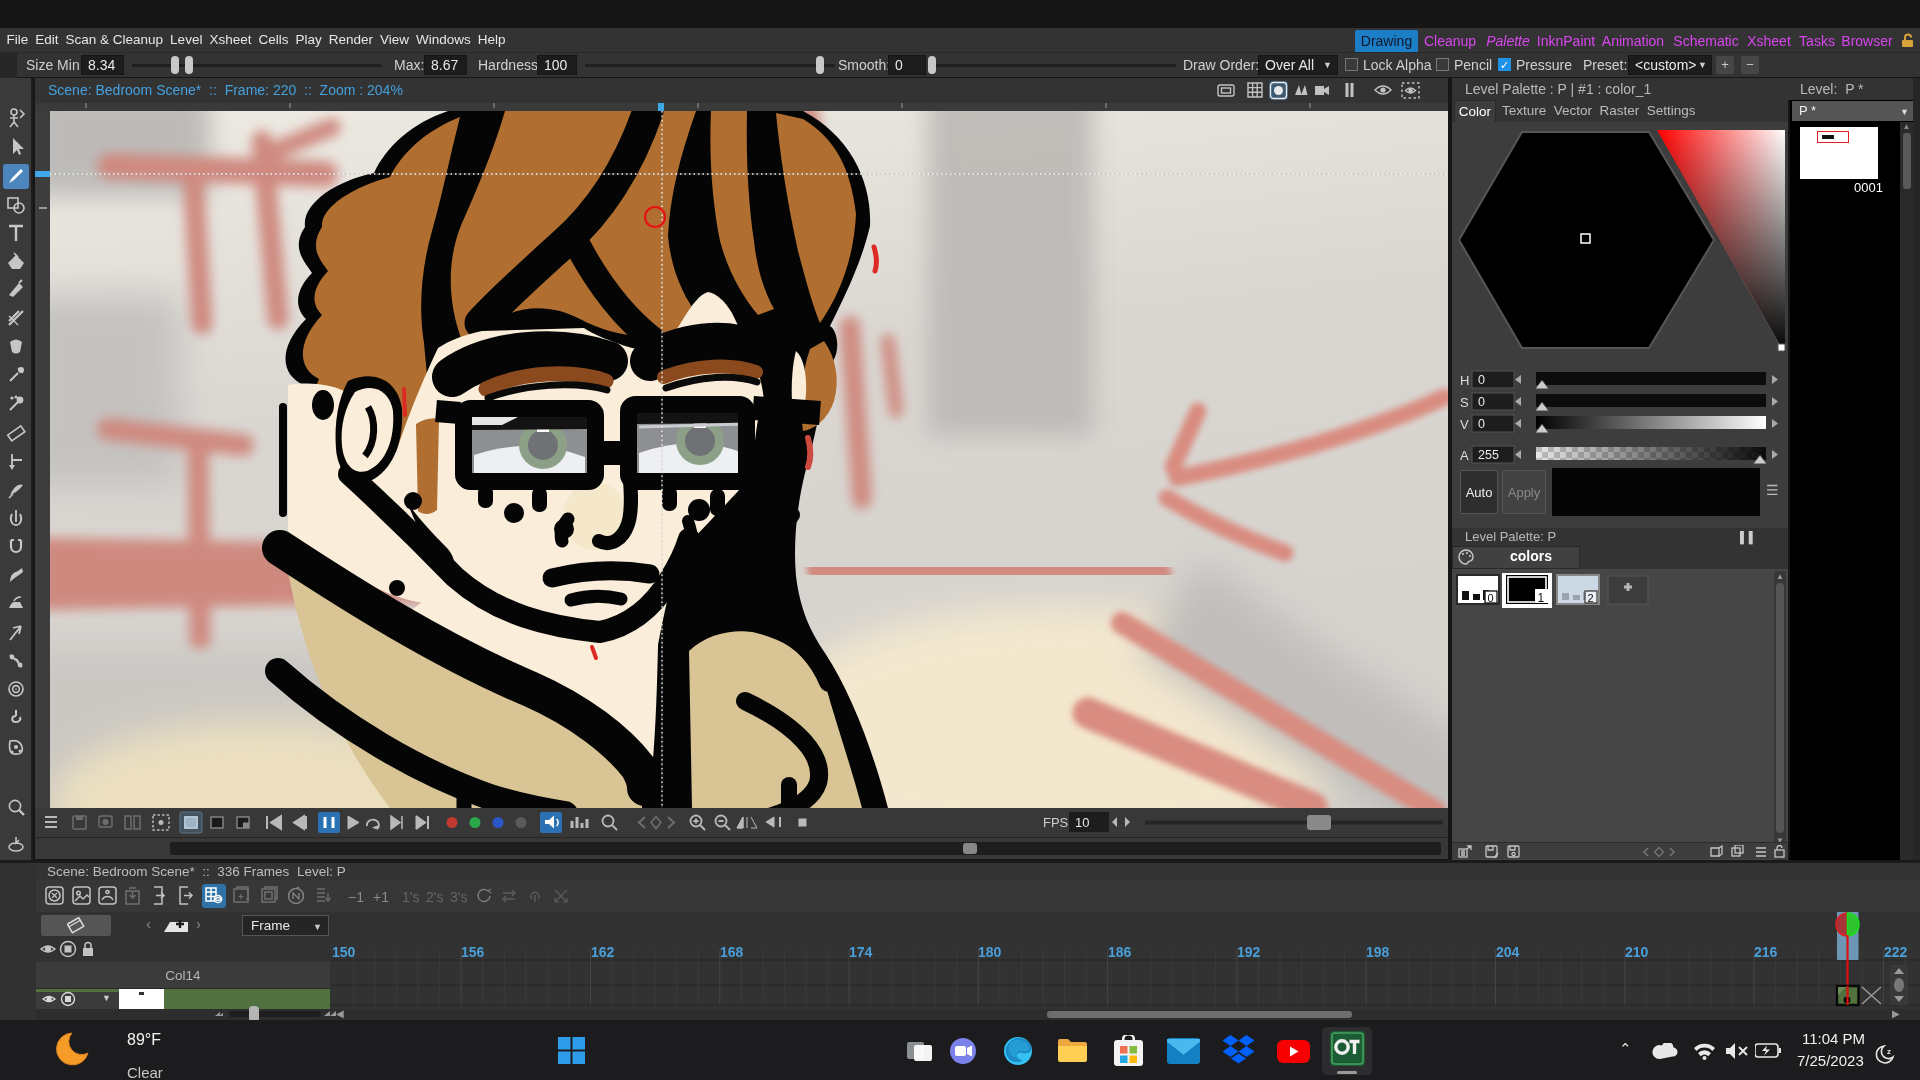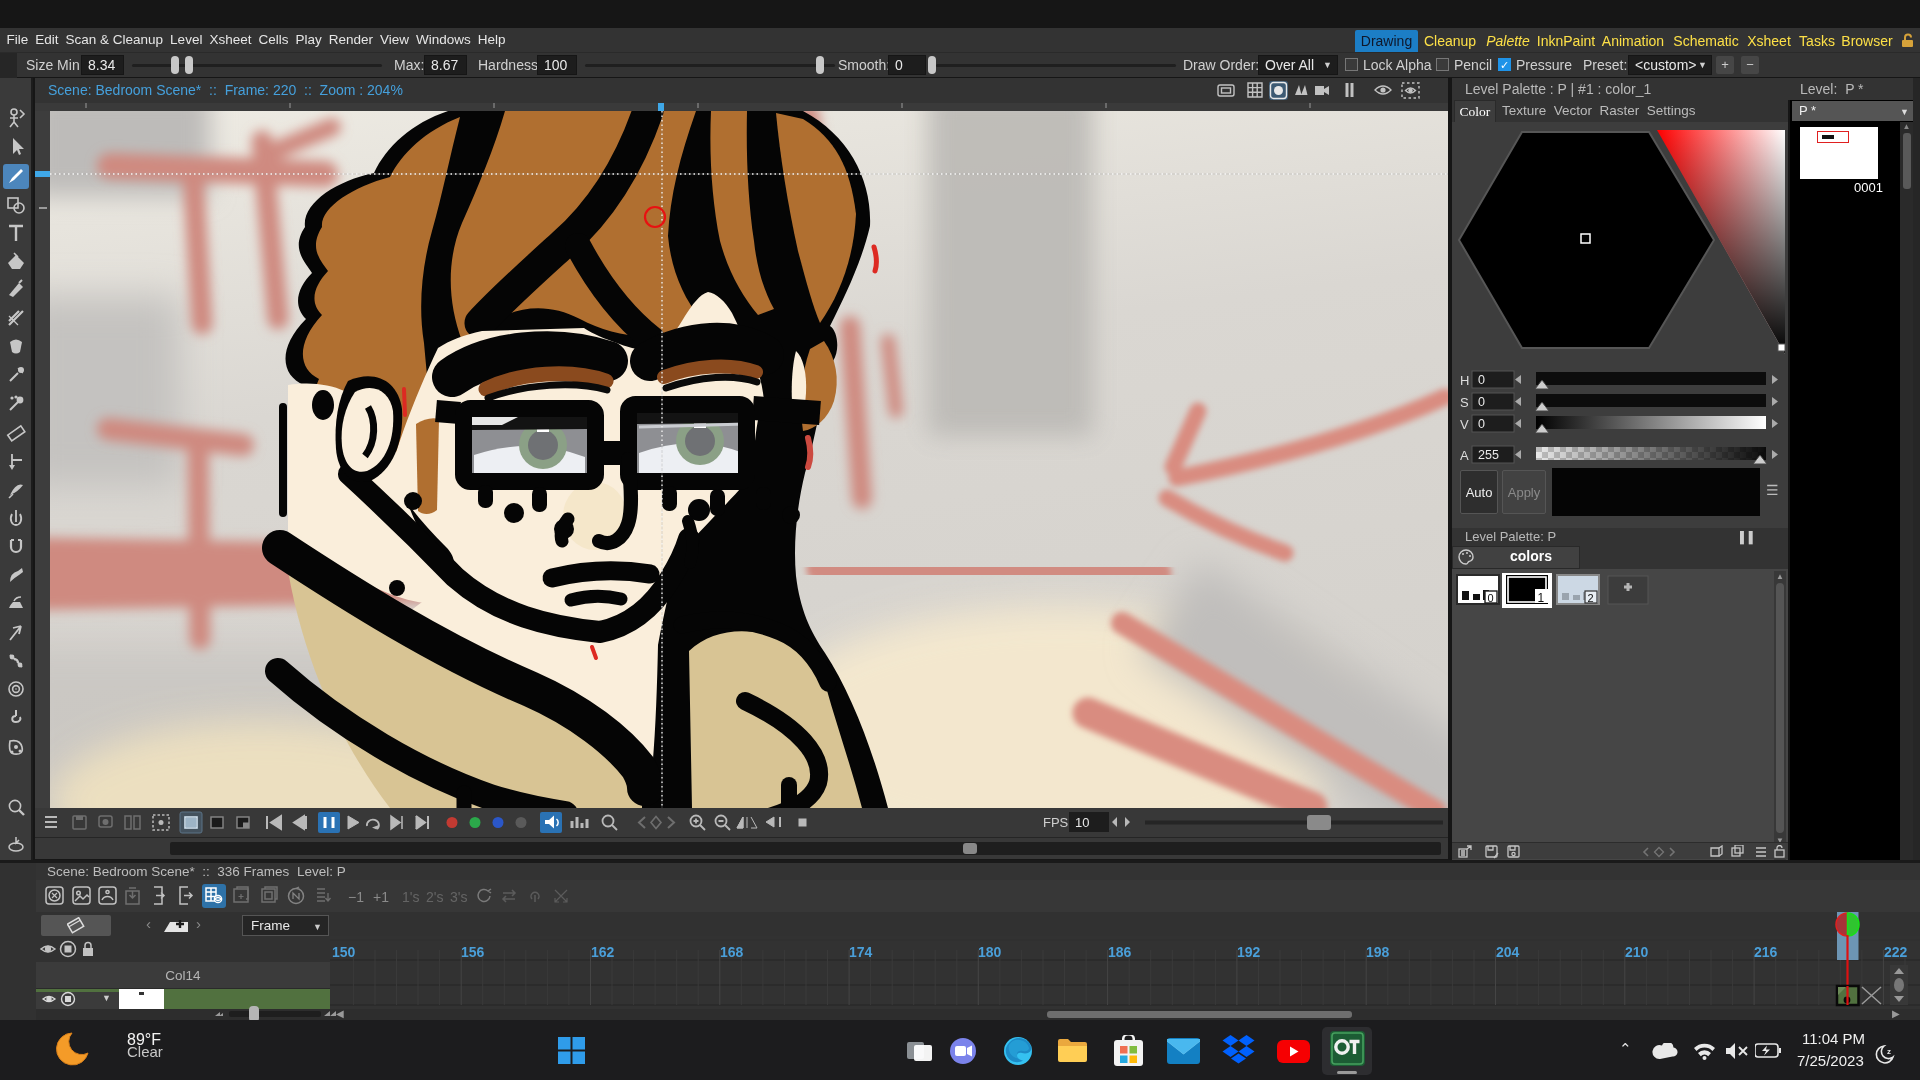--- a/index.html
+++ b/index.html
@@ -9,21 +9,21 @@
 
 #titlebar { left:0; top:0; width:1920px; height:28px; background:#080808; color:#efefef; }
 #menubar { left:0; top:28px; width:1920px; height:24px; background:#333333; color:#e6e6e6; }
 #optbar { left:0; top:52px; width:1920px; height:25px; background:#333333; border-top:1px solid #2a2a2a; }
 .mitem { display:inline-block; font-size:13.5px; line-height:24px; margin:0 3.5px; }
 .darkfield { position:absolute; background:#1d1d1d; border:1px solid #161616; color:#e8e8e8; font-size:14px; line-height:18px; padding-left:6px; height:20px; top:2px; }
 .lbl { position:absolute; color:#d0d0d0; font-size:14px; top:4px; }
 .sltrack { position:absolute; top:11px; height:3px; background:#1f1f1f; border-radius:2px; }
 .slhandle { position:absolute; top:3px; width:8px; height:18px; background:#c8c8c8; border-radius:4px; }
 
-.rtab { position:absolute; top:2px; height:22px; font-size:14px; line-height:22px; color:#fde047; text-align:center; }
+.rtab { position:absolute; top:2px; height:22px; font-size:14px; line-height:22px; color:#d946ef; text-align:center; }
 .rtab.sel { background:#1c7ec6; color:#0f172a; border-radius:2px 2px 0 0; }
 
 #ltools { left:0; top:78px; width:33px; height:822px; background:#3a3a3a; border-right:2px solid #1c1c1c; }
 
 #vtitle { left:35px; top:78px; width:1413px; height:25px; background:#333333; }
 #vtitle span { color:#45a0dc; font-size:14px; line-height:25px; margin-left:13px; }
 #ruler { left:35px; top:103px; width:1413px; height:8px; background:#3a3a3a; }
 #canvas { left:50px; top:111px; width:1398px; height:697px; background:#dcd8d2; }
 #playbar { left:35px; top:808px; width:1413px; height:29px; background:#383838; }
 #framebar { left:35px; top:837px; width:1413px; height:22px; background:#383838; border-top:1px solid #252525;}
@@ -505,21 +505,21 @@
     </svg>
   </div>
   <div id="framebar" class="abs">
     <div class="darkfield" style="left:7px;top:1px;width:115px;height:19px;font-size:13px;line-height:17px;margin-top:44px;">220</div>
     <div class="abs" style="left:135px;top:4px;width:1271px;height:13px;background:#1e1e1e;border-radius:2px;"></div>
     <div class="abs" style="left:928px;top:5px;width:14px;height:11px;background:#888;border-radius:3px;"></div>
   </div>
   <div id="palpanel" class="abs">
     <div class="abs" style="left:0;top:0;width:368px;height:22px;background:#333;color:#b9b9b9;font-size:14px;line-height:22px;"><span style="margin-left:13px">Level Palette : P | #1 : color_1</span></div>
     <div class="abs" style="left:0;top:22px;width:336px;height:22px;background:#333;">
-      <div class="abs" style="left:2px;top:0;width:42px;height:22px;background:#3d3d3d;border:1px solid #2a2a2a;border-bottom:none;color:#fff;font-size:13.5px;text-align:center;line-height:21px;font-family:Liberation Serif, serif;">Color</div>
+      <div class="abs" style="left:2px;top:0;width:42px;height:22px;background:#3d3d3d;border:1px solid #2a2a2a;border-bottom:none;color:#fff;font-size:13.5px;text-align:center;line-height:21px;">Color</div>
       <span class="abs" style="left:50px;top:3px;color:#bbb;font-size:13.5px;">Texture&nbsp;&nbsp;Vector&nbsp;&nbsp;Raster&nbsp;&nbsp;Settings</span>
     </div>
     <svg class="abs" style="left:0;top:44px" width="336" height="240" viewBox="0 0 336 240">
       <defs>
         <linearGradient id="svR" x1="0" y1="0" x2="1" y2="0">
             <stop offset="0" stop-color="#ff0000"></stop>
             <stop offset="1" stop-color="#ffffff"></stop>
           </linearGradient>
         <linearGradient id="svB" x1="0" y1="0" x2="0" y2="1">
             <stop offset="0" stop-color="#000" stop-opacity="0"></stop>
@@ -1014,21 +1014,21 @@
       <div class="abs" style="left:1011px;top:2px;width:305px;height:7px;background:#6e6e6e;border-radius:3px;"></div>
       <span class="abs" style="left:1856px;top:-1px;color:#999;font-size:10px;">▶</span>
     </div>
   </div>
   <div id="taskbar" class="abs">
     <svg class="abs" style="left:52px;top:10px" width="44" height="42" viewBox="0 0 44 42">
       <path d="M20,3 a16,16 0 1 0 16,20 a13,13 0 0 1 -16,-20 z" fill="#f49b28"></path>
       <path d="M20,3 a16,16 0 1 0 16,20 a13,13 0 0 1 -16,-20 z" fill="none" stroke="#d87f1a" stroke-width="1"></path>
     </svg>
     <span class="abs" style="left:127px;top:11px;color:#f2f2f2;font-size:16px;">89°F</span>
-    <span class="abs" style="left:127px;top:23px;color:#c8c8c8;font-size:15px;">Clear</span>
+    <span class="abs" style="left:127px;top:44px;color:#c8c8c8;font-size:15px;">Clear</span>
     <svg class="abs" style="left:558px;top:17px" width="27" height="27" viewBox="0 0 27 27">
       <rect x="0" y="0" width="12.5" height="12.5" fill="#2f9cea"></rect>
         <rect x="14.5" y="0" width="12.5" height="12.5" fill="#2f9cea"></rect>
       <rect x="0" y="14.5" width="12.5" height="12.5" fill="#2f9cea"></rect>
         <rect x="14.5" y="14.5" width="12.5" height="12.5" fill="#2f9cea"></rect>
     </svg>
     <svg class="abs" style="left:905px;top:16px" width="30" height="30" viewBox="0 0 30 30">
         <rect x="2" y="6" width="17" height="17" rx="2" fill="#8a8f94"></rect>
         <rect x="9" y="9" width="18" height="16" rx="2" fill="#fff" opacity="0.95"></rect>
       </svg>

